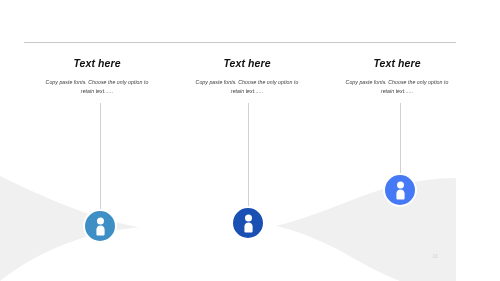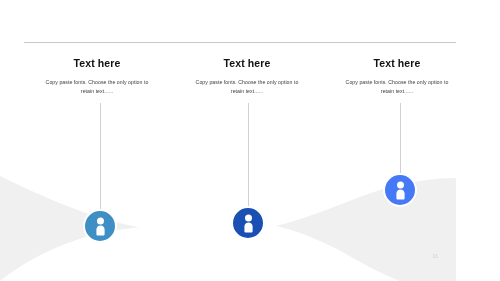--- a/index.html
+++ b/index.html
@@ -12,20 +12,21 @@
     background: #ffffff;
     font-family: "Liberation Sans", sans-serif;
     overflow: hidden;
   }
   #slide {
     position: relative;
     width: 456px;
     height: 281px;
     background: #ffffff;
     overflow: hidden;
+    font-style: italic;
   }
   
   #wave-layer {
     position: absolute;
     left: 0;
     top: 0;
     width: 500px;
     height: 281px;
     z-index: 0;
   }

